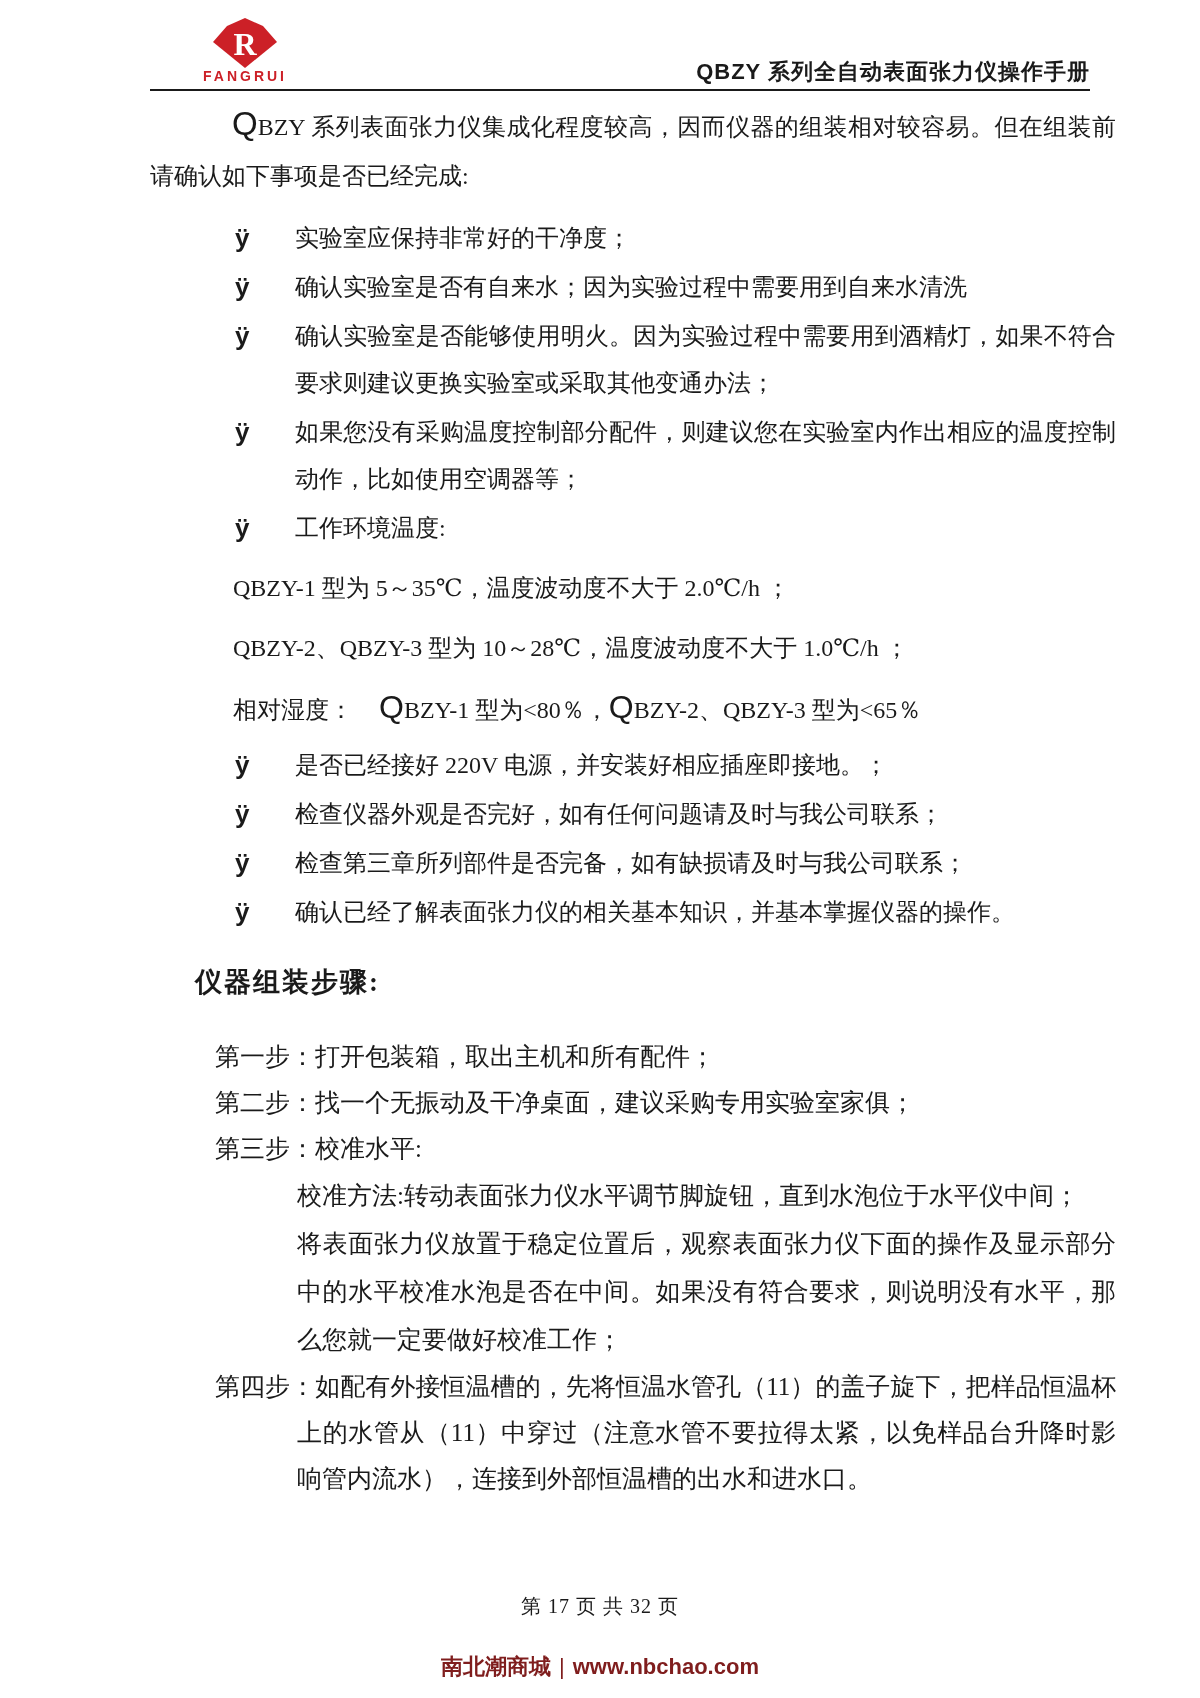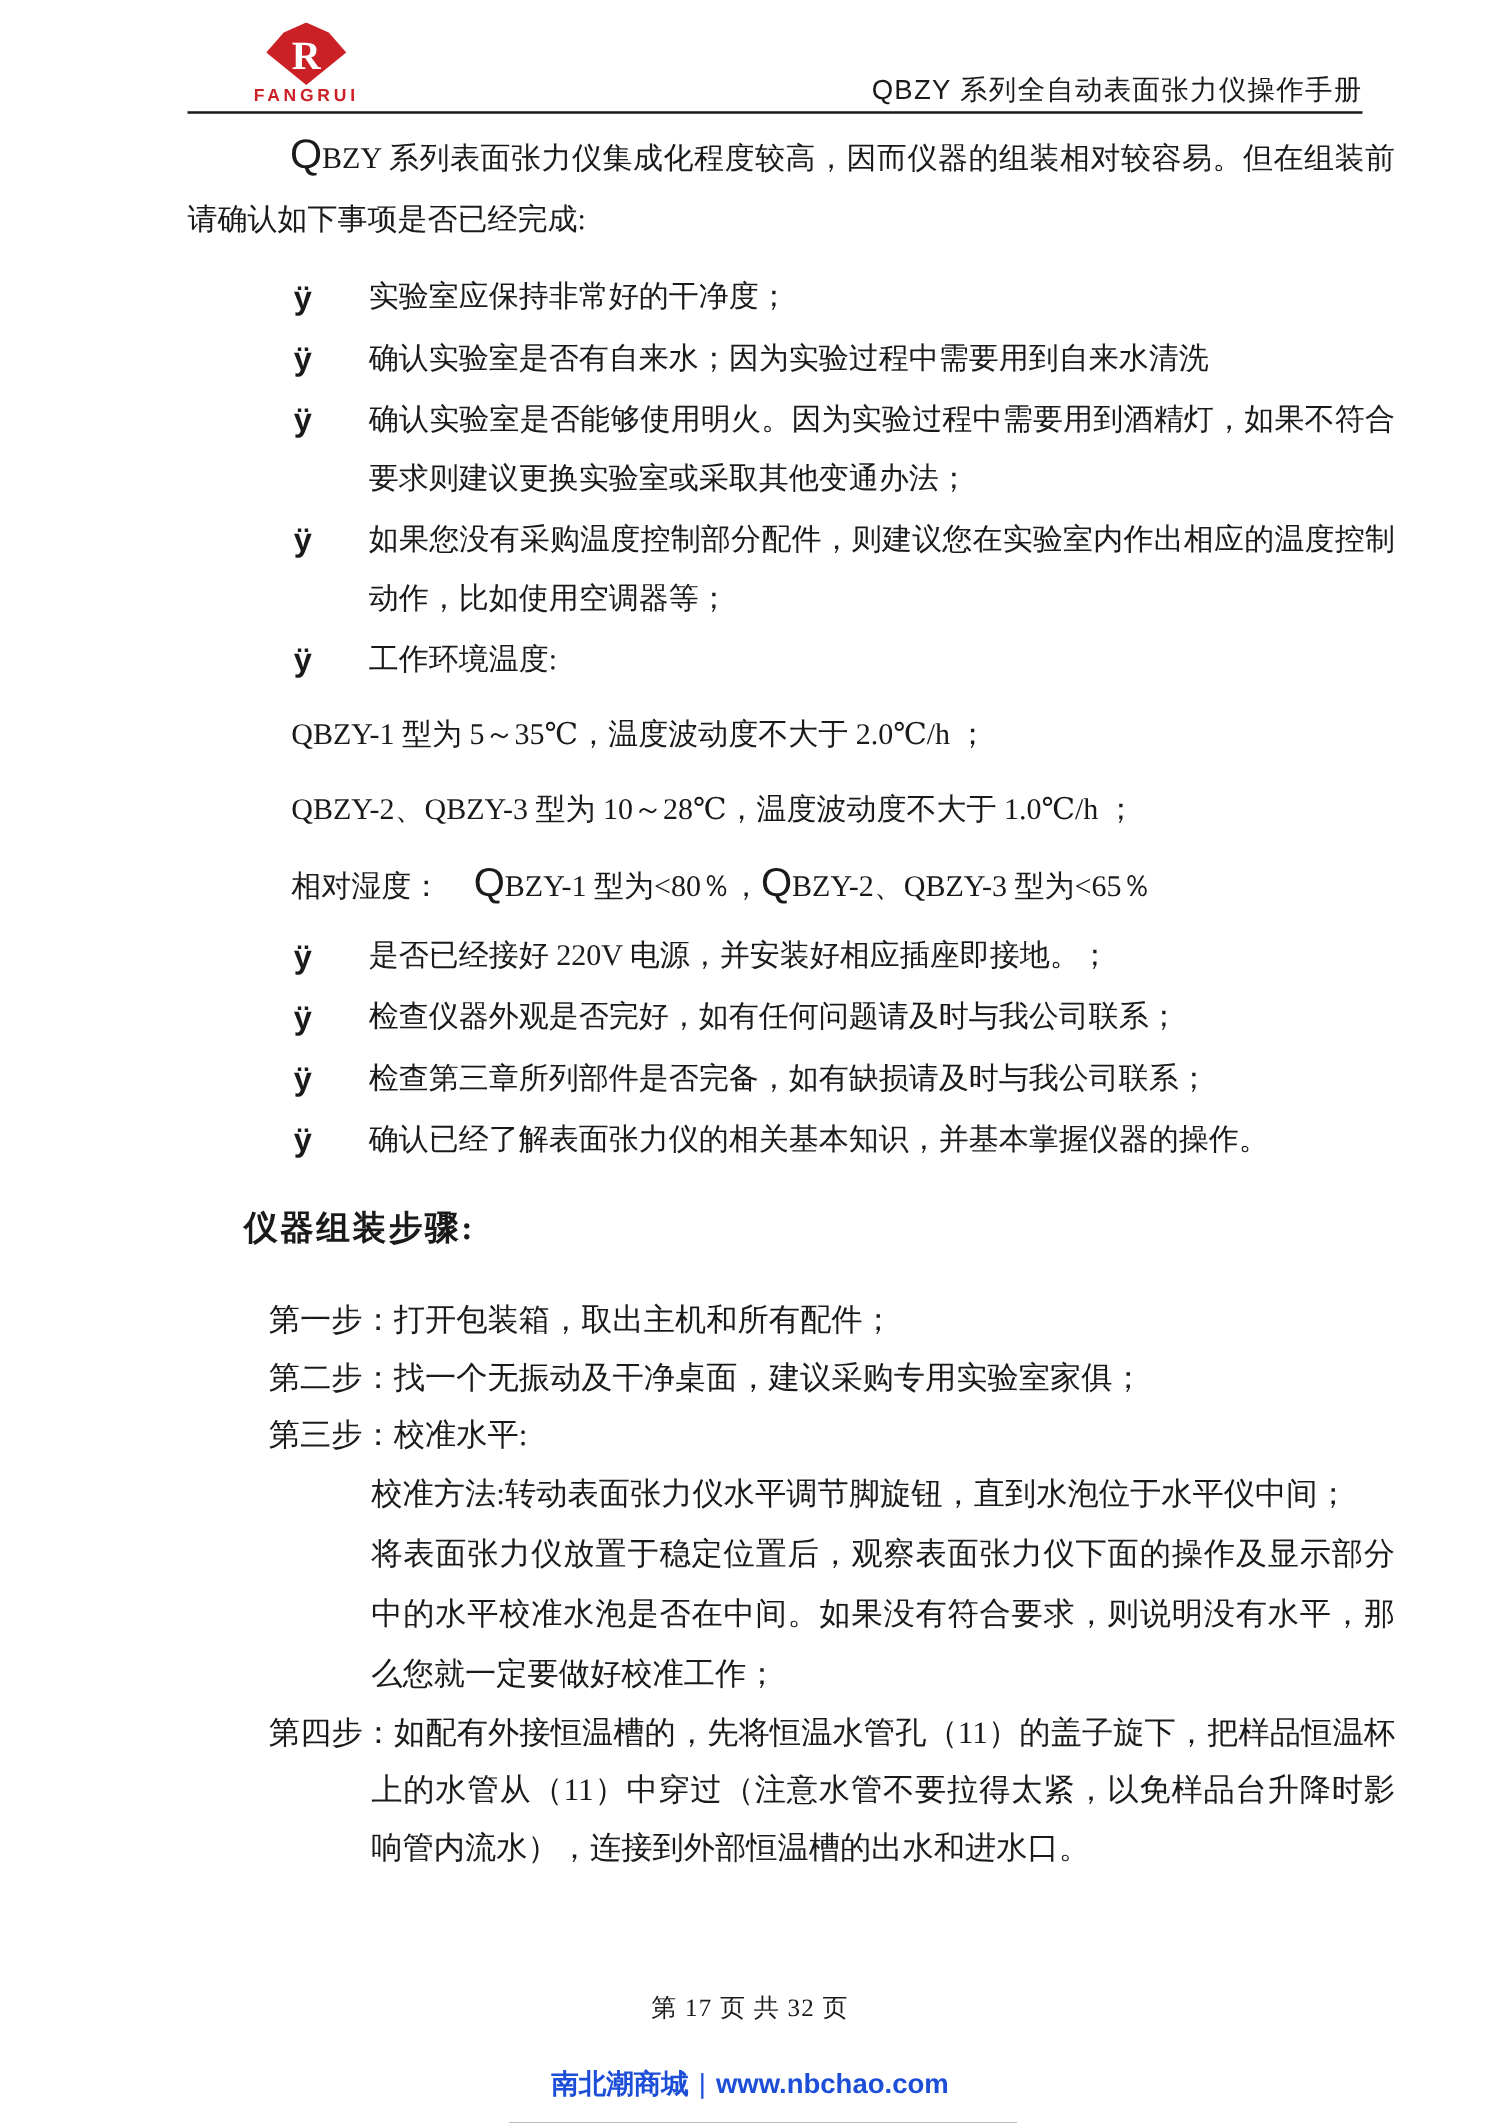--- a/index.html
+++ b/index.html
@@ -26,21 +26,21 @@
   }
   .logo-mark { width:64px; height:50px; display:block; margin:0 auto; }
   .logo-brand {
     font-family:"Liberation Sans","DejaVu Sans",sans-serif;
     font-weight:bold; font-size:14px; letter-spacing:3px;
     color:#cc2027; margin-top:0px;
   }
   .header-title {
     position:absolute; right:0; bottom:2px;
     font-family:"Liberation Sans","DejaVu Sans",sans-serif;
-    font-weight:normal; font-size:22px; letter-spacing:1px;
+    font-weight:bold; font-size:22px; letter-spacing:1px;
     white-space:nowrap;
   }
   
   .content { margin:0 84px 0 150px; font-size:24px; }
   .intro {
     margin-top:12px;
     line-height:49px;
     text-indent:82px;
     text-align:justify;
   }
@@ -87,21 +87,21 @@
   }
   
   .footer-page {
     position:absolute; left:0; right:0; bottom:78px;
     text-align:center; font-size:20px; letter-spacing:1px;
   }
   .footer-site {
     position:absolute; left:0; right:0; bottom:16px;
     text-align:center;
     font-family:"Liberation Sans","DejaVu Sans",sans-serif;
-    font-weight:600; font-size:22px; color:#1d4ed8;
+    font-weight:600; font-size:22px; color:#7f1d1d;
   }
   .footer-site .sep { margin:0 8px; font-weight:400; }
 </style>
 </head>
 <body>
 
 <div class="page">
 
   <div class="header">
     <div class="logo">

